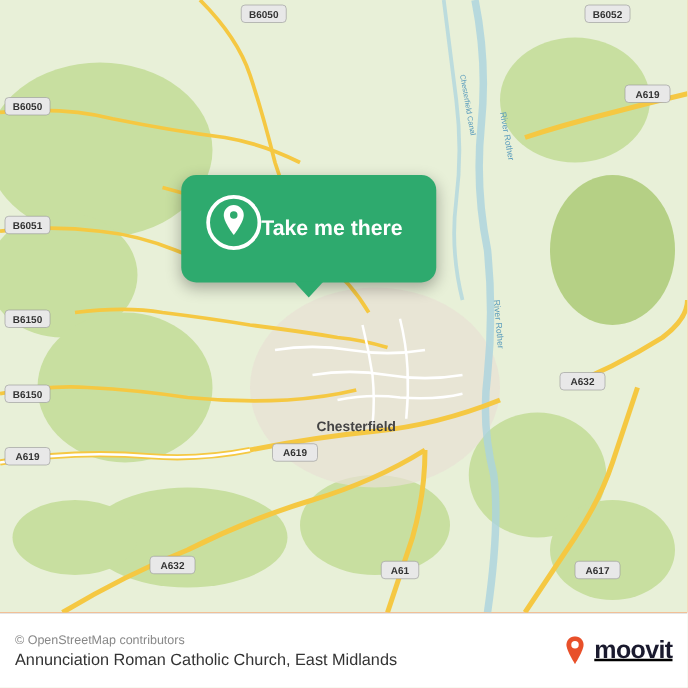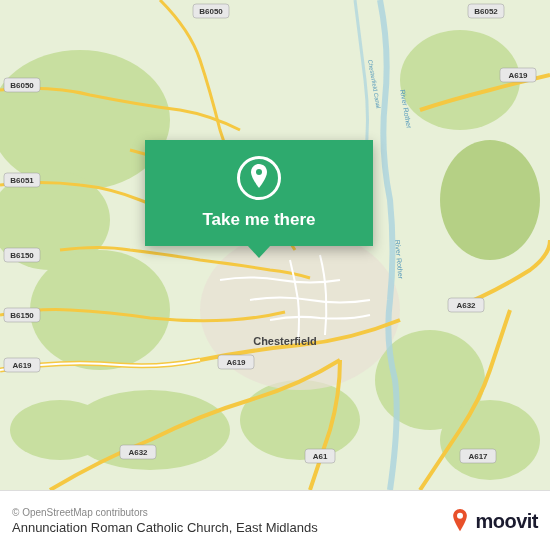--- a/index.html
+++ b/index.html
@@ -26,26 +26,25 @@
       position: absolute;
       top: 0;
       left: 0;
     }
 
     
     #callout {
       position: absolute;
       top: 140px;
       left: 145px;
-      width: 228px;
+      width: 204px;
       background: #2eaa6e;
-      border-radius: 0;
+      border-radius: 12px;
       padding: 16px 20px 16px 20px;
       display: flex;
-      flex-direction: column;
       align-items: center;
       box-shadow: 0 4px 12px rgba(0,0,0,0.3);
       cursor: pointer;
     }
 
     #callout::after {
       content: '';
       position: absolute;
       bottom: -12px;
       left: 50%;
@@ -100,22 +99,23 @@
     }
 
     #place-name {
       font-size: 13px;
       color: #333;
       font-weight: 500;
     }
 
     #moovit-logo {
       display: flex;
-      align-items: flex-end;
+      align-items: flex-start;
       gap: 5px;
+      text-decoration: underline;
     }
 
     #moovit-pin {
       width: 20px;
       height: 24px;
     }
 
     #moovit-text {
       font-size: 18px;
       font-weight: 700;

